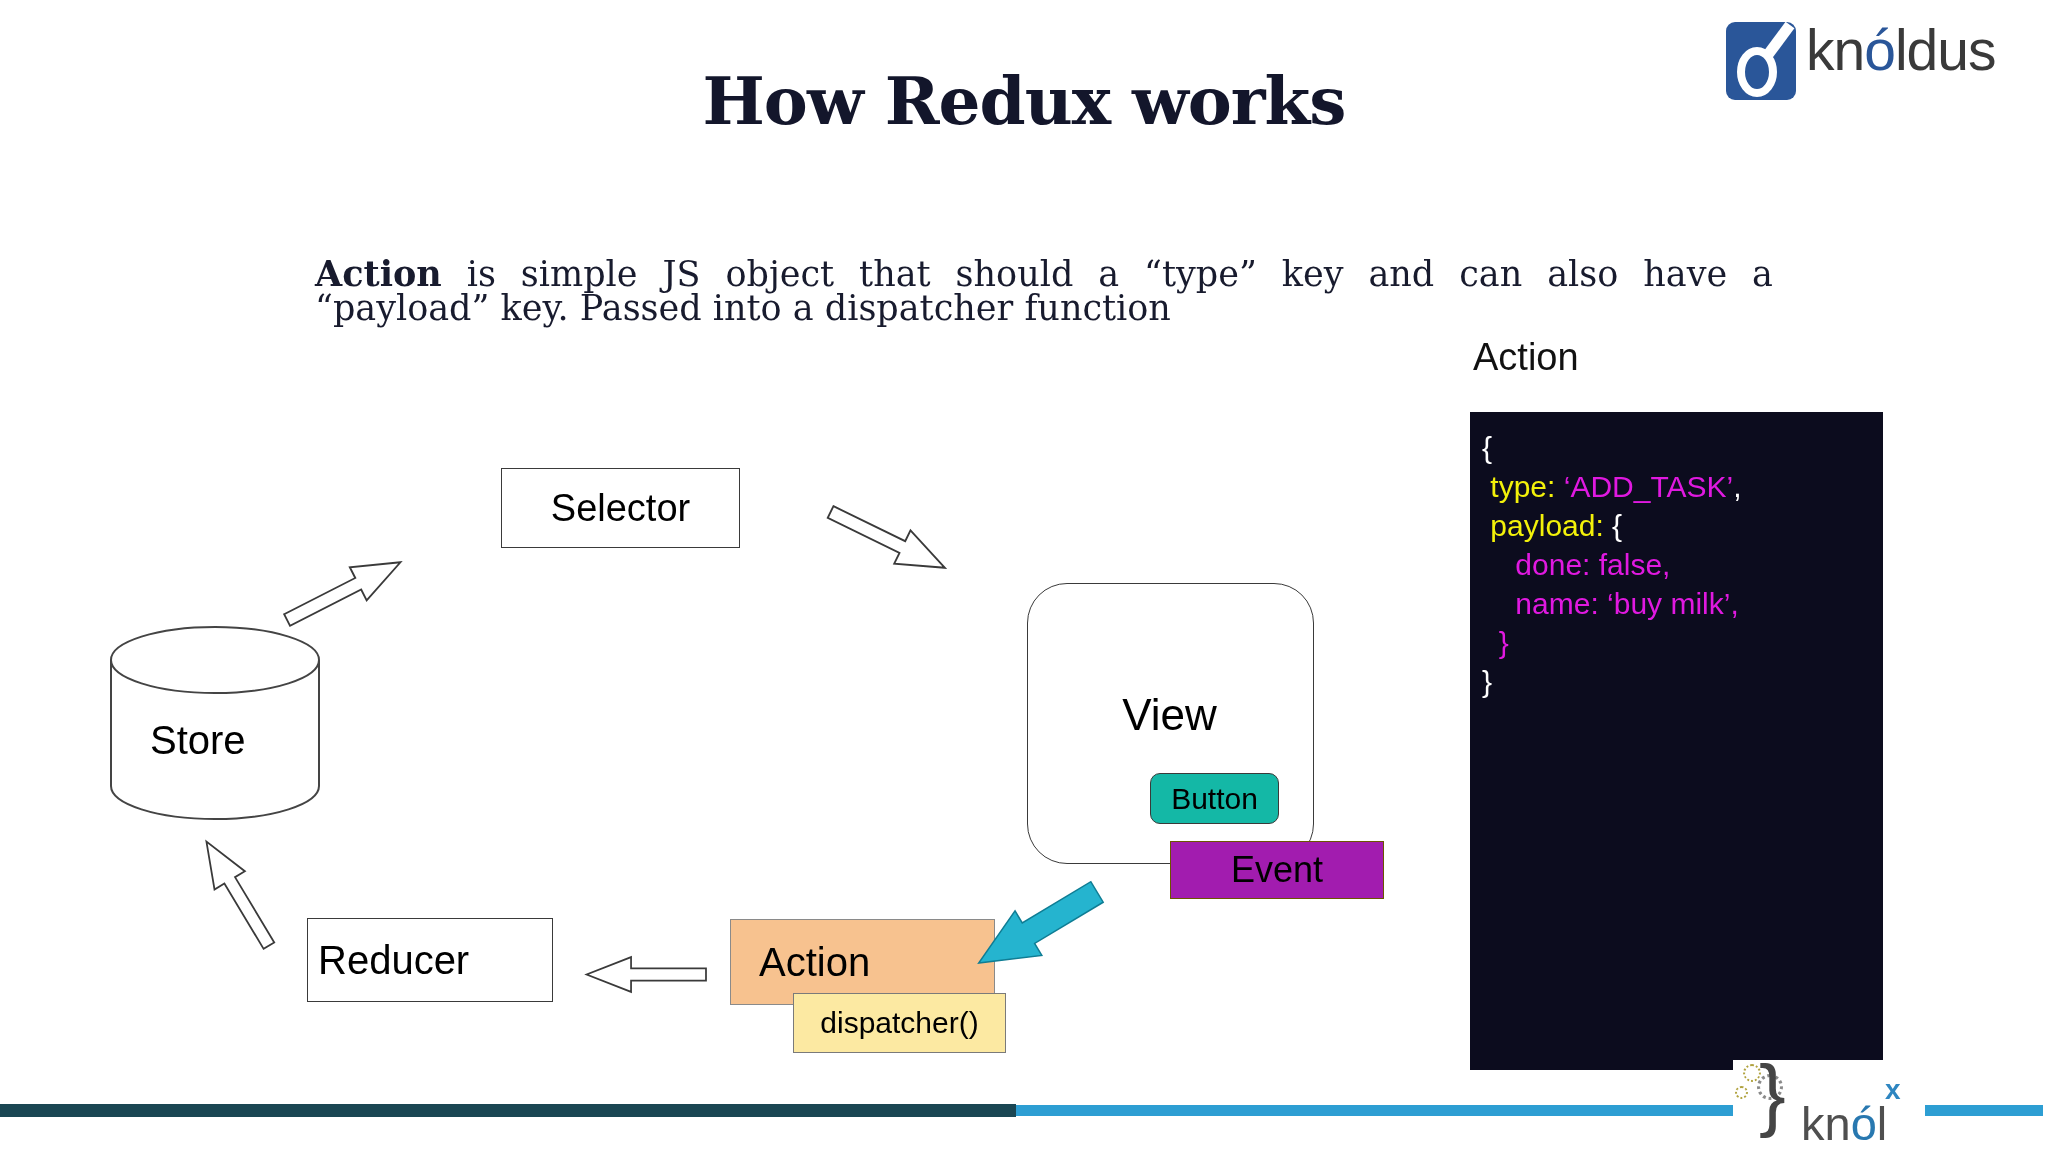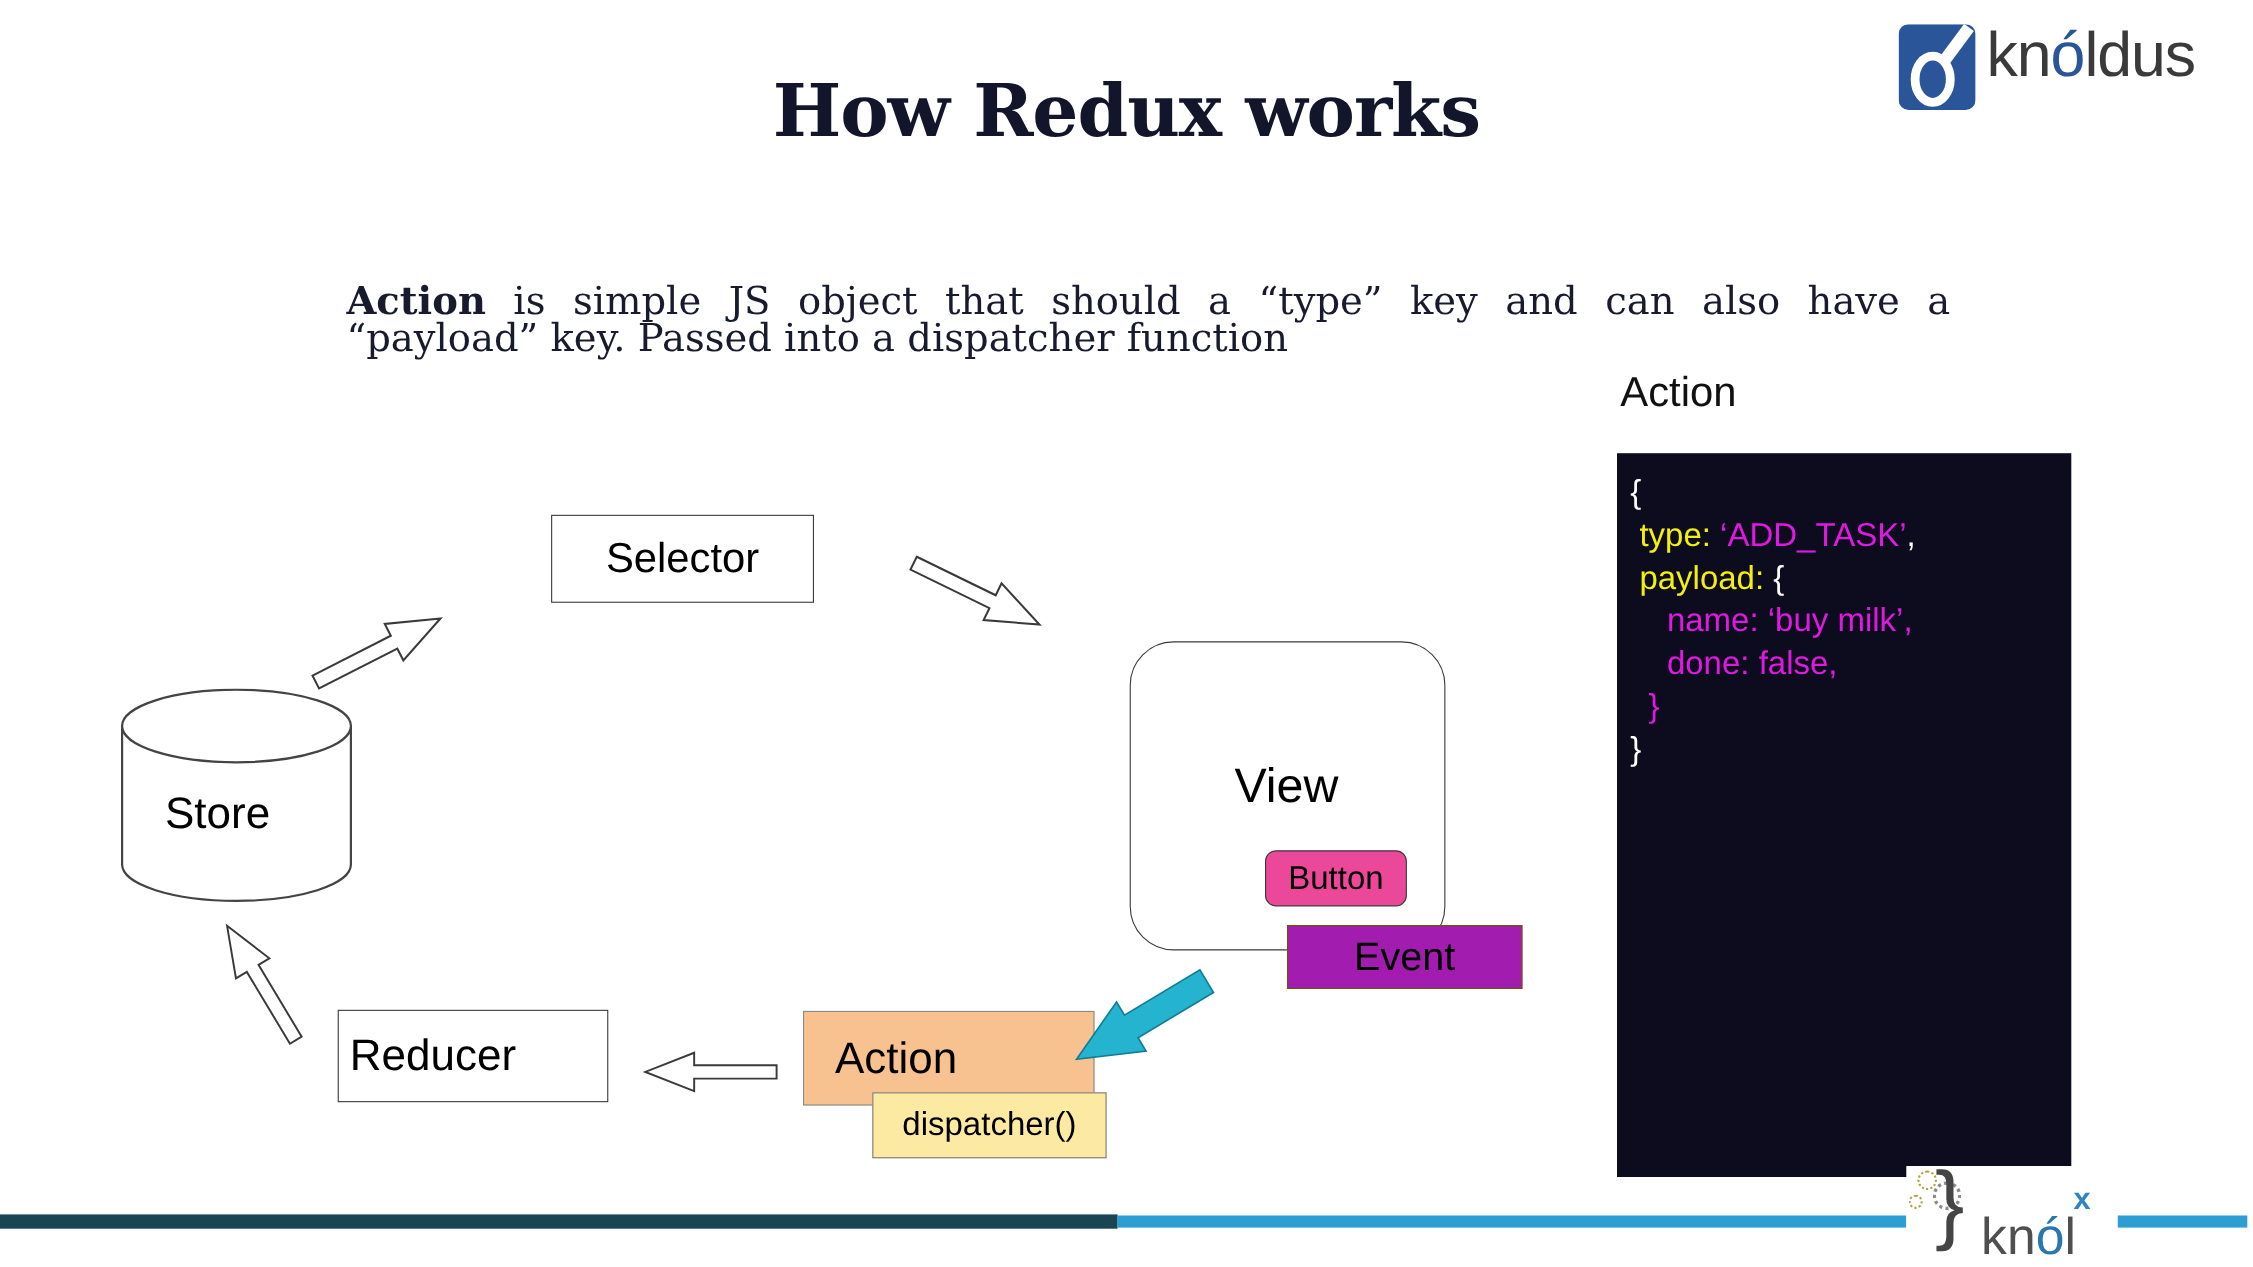--- a/index.html
+++ b/index.html
@@ -22,21 +22,21 @@
   .knoldus-text{font-size:57px;color:#3a3a3a;letter-spacing:-1px;line-height:1;}
   .knoldus-text .blue{color:#2a5699;}
 
   
   .dbox{border:1.5px solid #3a3a3a;background:#fff;display:flex;align-items:center;}
   .selector{left:501px;top:468px;width:237px;height:78px;justify-content:center;font-size:38px;}
   .reducer{left:307px;top:918px;width:234px;height:82px;padding-left:10px;font-size:40px;text-align:center;}
   .viewbox{left:1027px;top:583px;width:285px;height:279px;border-radius:40px;}
   .view-label{left:1027px;top:690px;width:285px;text-align:center;font-size:44px;}
   .button{left:1150px;top:773px;width:127px;height:49px;border-radius:10px;
-          justify-content:center;font-size:30px;background:#ec4899;}
+          justify-content:center;font-size:30px;background:#14b8a6;}
   .event{left:1170px;top:841px;width:212px;height:56px;background:#a21caf;
          border:1px solid #6b5500;justify-content:center;font-size:36px;}
   .actionbox{left:730px;top:919px;width:235px;height:84px;background:#f7c28f;
              border:1px solid #8a8a8a;padding-left:28px;font-size:40px;}
   .dispatcher{left:793px;top:993px;width:211px;height:58px;background:#fce9a2;
               border:1px solid #7a7a7a;justify-content:center;font-size:30px;}
   .store-label{left:150px;top:718px;font-size:40px;}
 
   
   svg.arrow{overflow:visible;}
@@ -116,22 +116,22 @@
 <svg class="abs arrow arr5" width="140" height="52" viewBox="0 0 140 52">
   <polygon points="0,14 80,14 80,0 138,26 80,52 80,38 0,38" fill="#25b4cf" stroke="#0f7d94" stroke-width="1.5"></polygon>
 </svg>
 
 <div class="abs code-heading">Action</div>
 <div class="abs code-panel">
   <div>
       <div class="code-line"><span class="cw">{</span></div>
       <div class="code-line"><span class="cw"> </span><span class="cy">type: </span><span class="cm">‘ADD_TASK’</span><span class="cw">,</span></div>
       <div class="code-line"><span class="cw"> </span><span class="cy">payload: </span><span class="cw">{</span></div>
+      <div class="code-line"><span class="cw">    </span><span class="cm">done: false,</span></div>
       <div class="code-line"><span class="cw">    </span><span class="cm">name: ‘buy milk’,</span></div>
-      <div class="code-line"><span class="cw">    </span><span class="cm">done: false,</span></div>
       <div class="code-line"><span class="cm">  }</span></div>
       <div class="code-line"><span class="cw">}</span></div>
     </div>
 </div>
 
 <div class="abs bar-dark"></div>
 <div class="abs bar-blue"></div>
 <div class="abs bar-blue2"></div>
 
 <div class="abs knolx">

